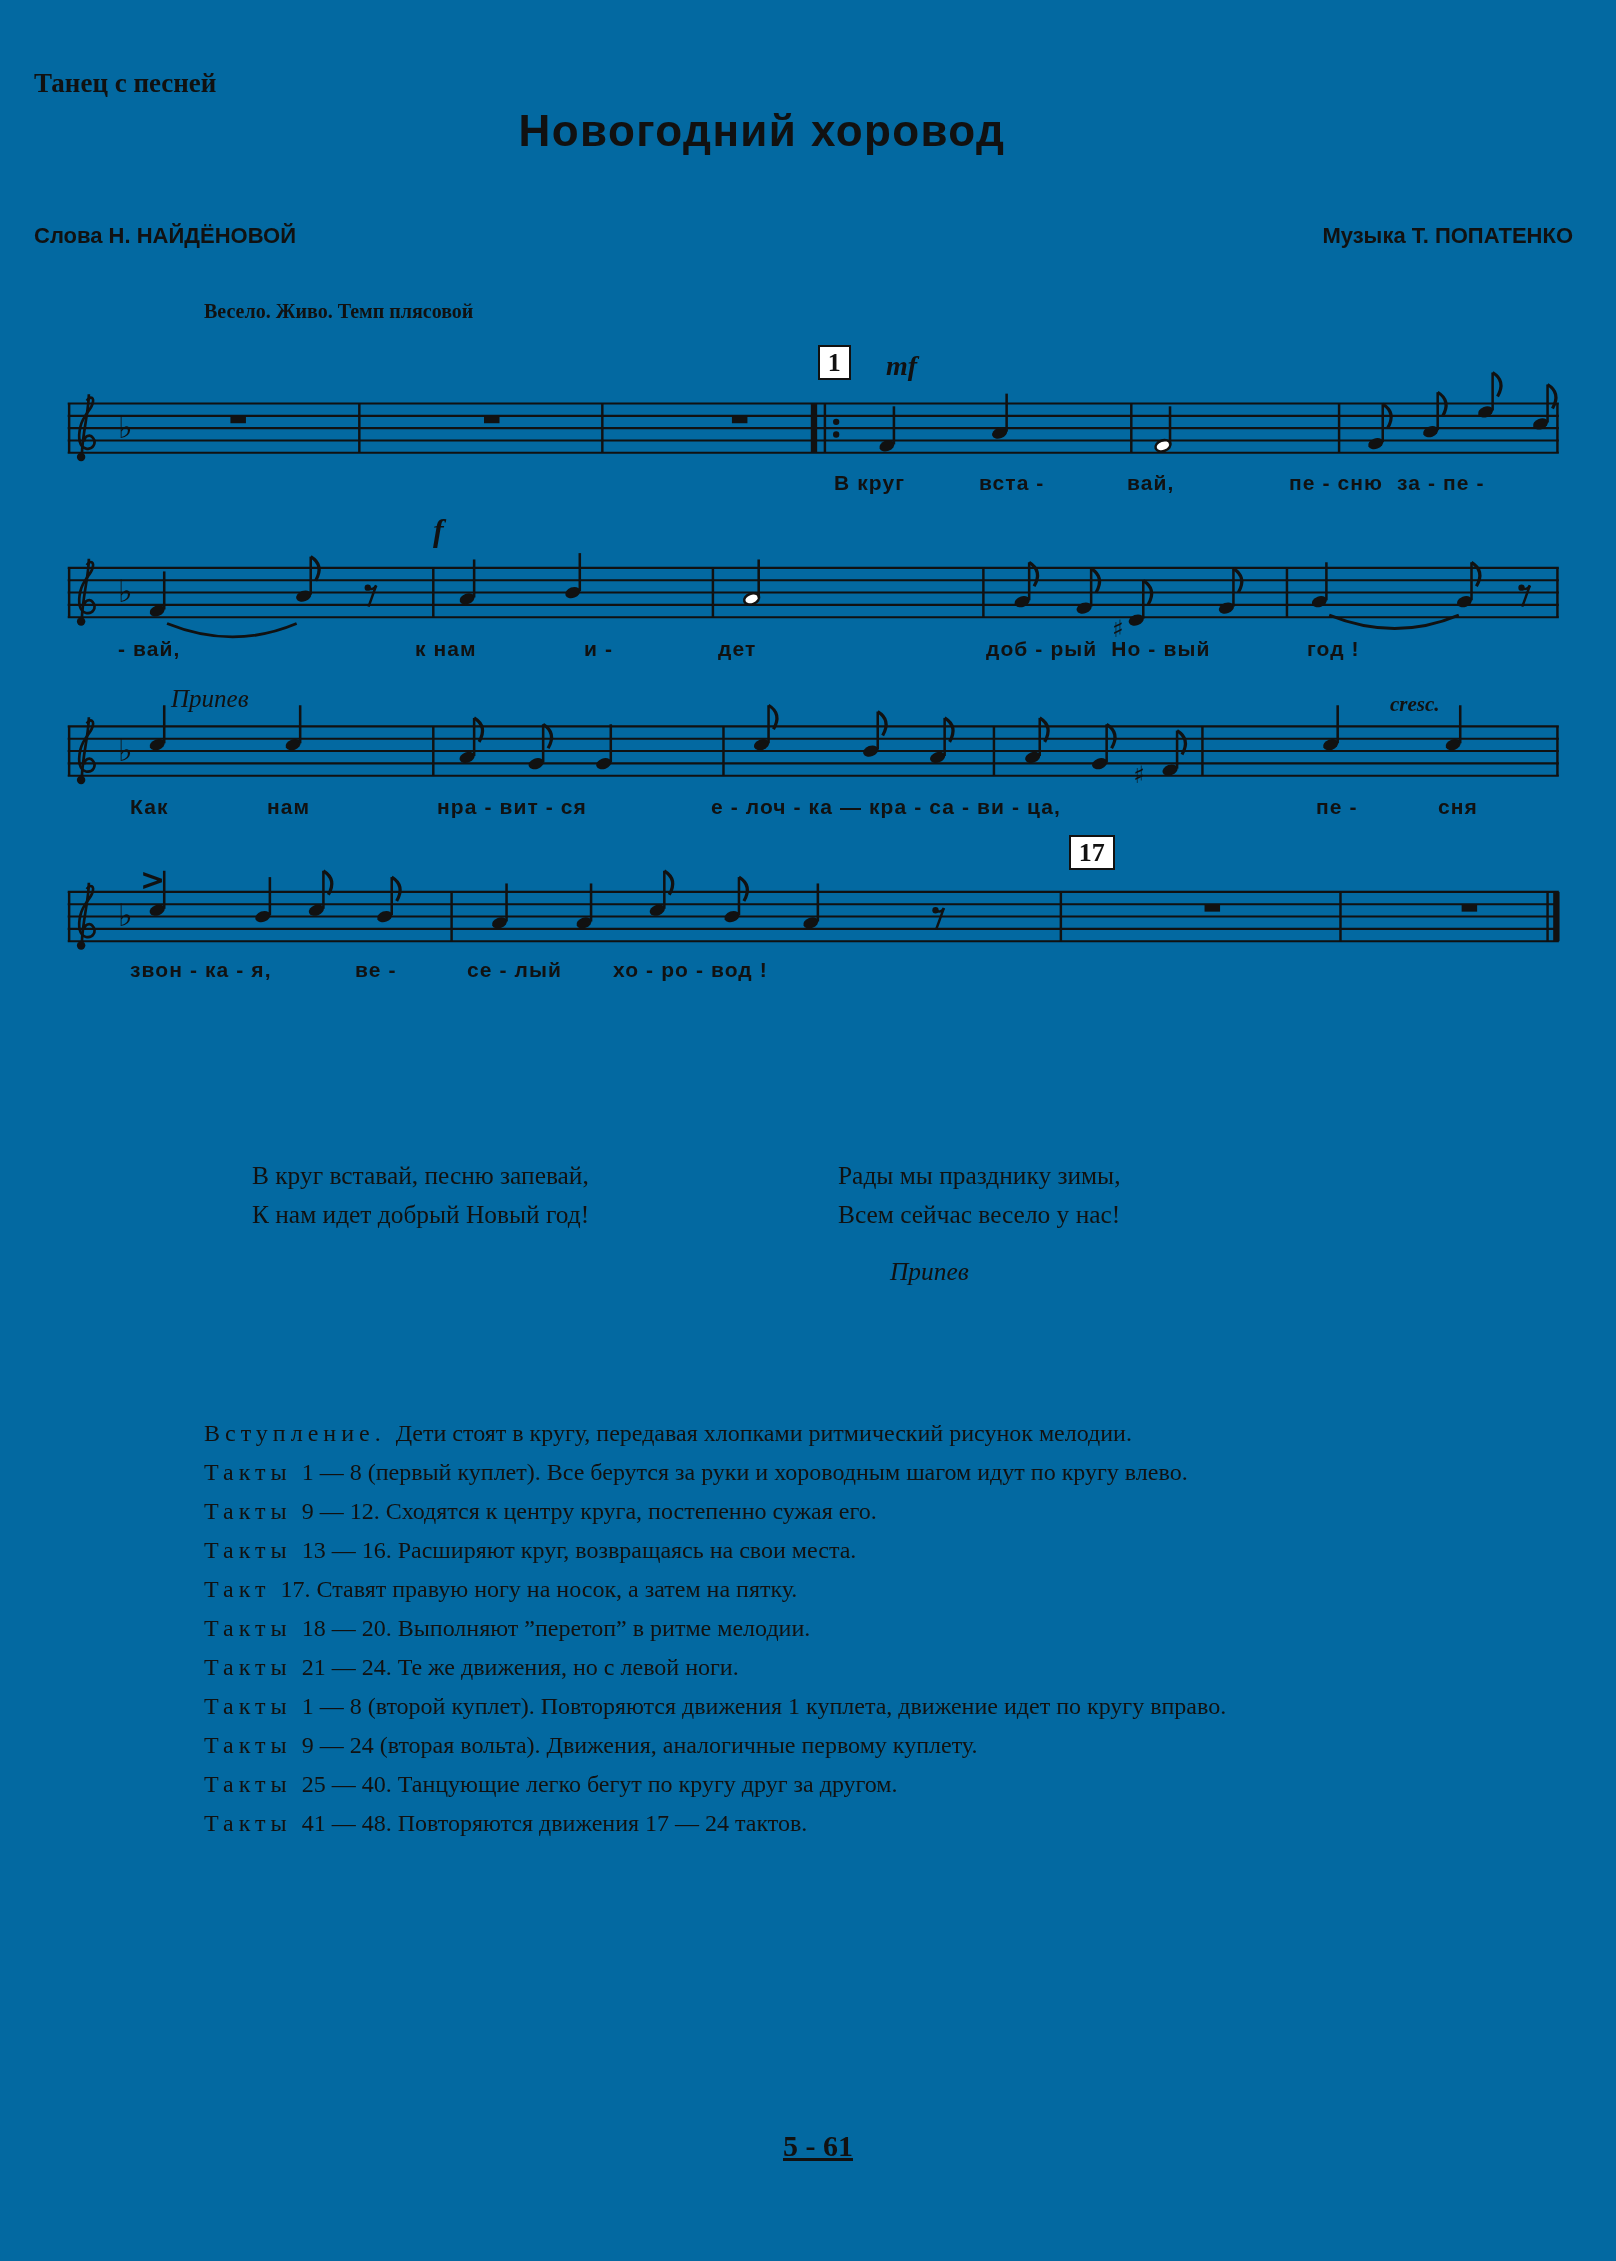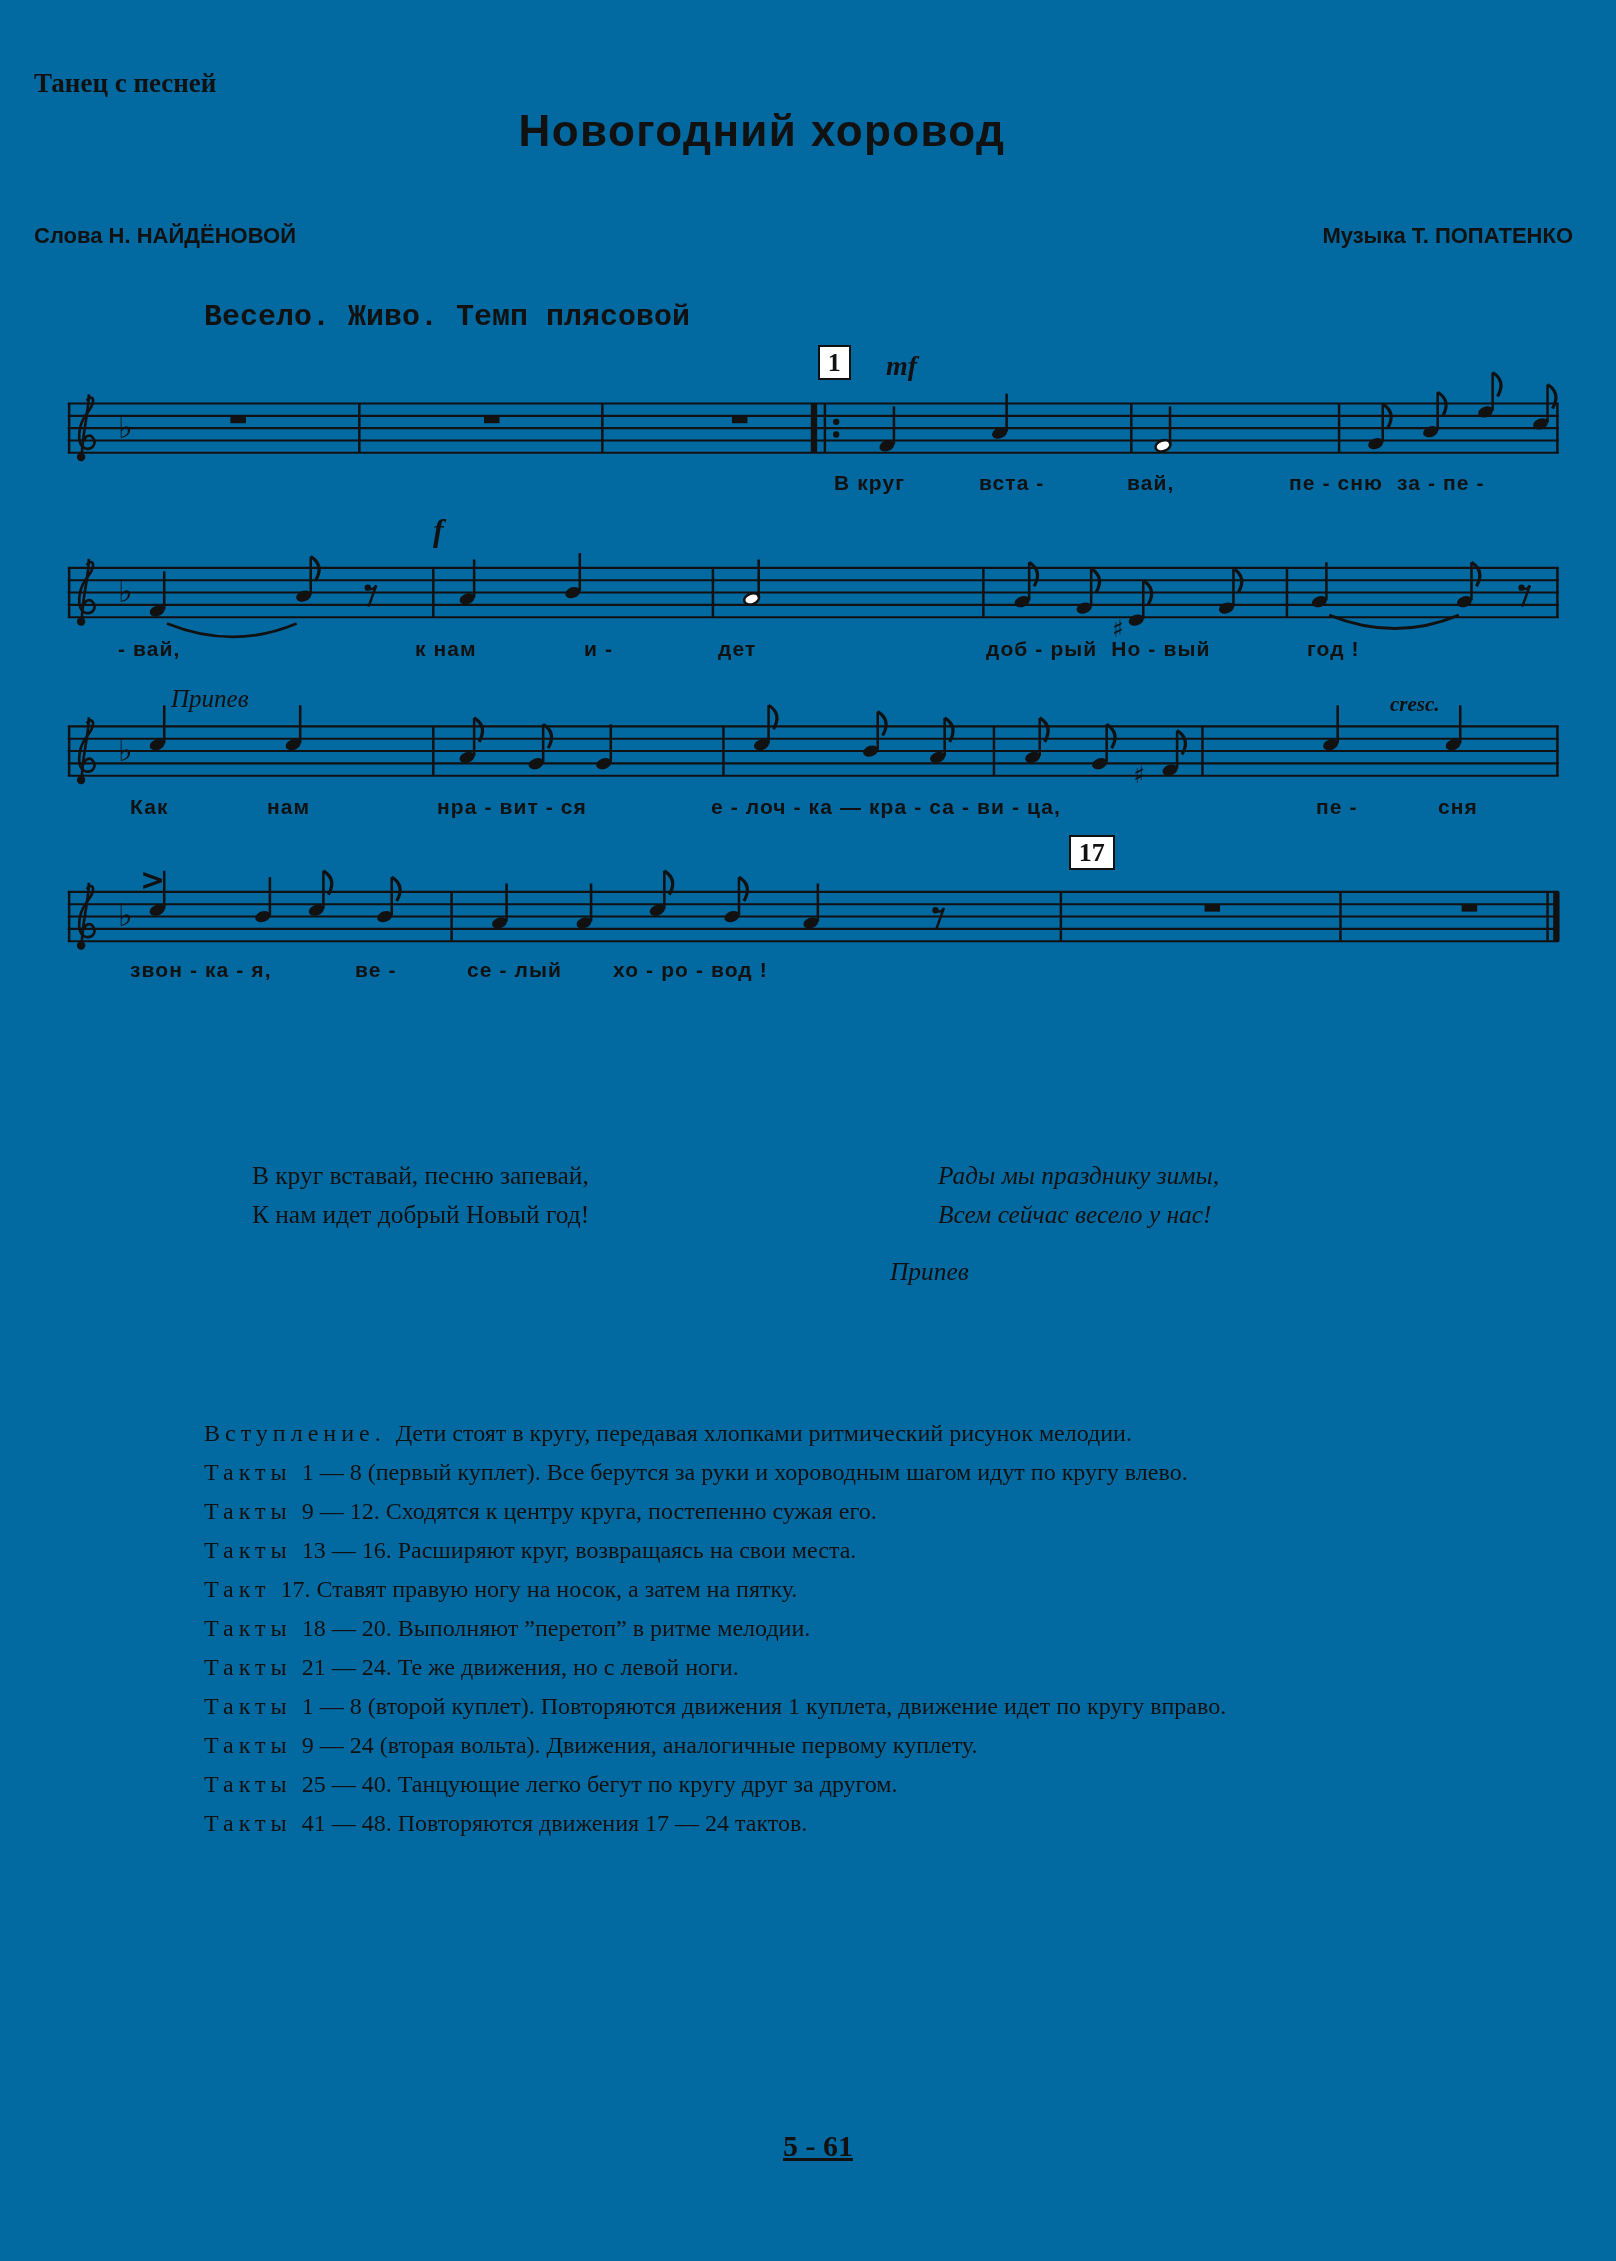--- a/index.html
+++ b/index.html
@@ -10,21 +10,21 @@
     margin:0 auto;
     font-family:"Liberation Serif",serif;
     color:#111;
     overflow:hidden;
     padding-left:8px;
   }
   .abs{position:absolute;}
   .genre{font-size:27px;font-weight:bold;font-family:"Liberation Serif",serif;}
   .title{font-size:44px;font-weight:bold;font-family:"Liberation Sans",sans-serif;letter-spacing:1.4px;transform:translateX(-50%);white-space:nowrap;}
   .credit{font-size:22px;font-weight:bold;font-family:"Liberation Sans",sans-serif;white-space:nowrap;}
-  .tempo{font-size:30px;font-weight:bold;font-family:Liberation Mono, monospace;}
+  .tempo{font-size:20px;font-weight:bold;font-family:Liberation Serif, serif;}
   .dyn{font-style:italic;font-weight:bold;font-family:"Liberation Serif",serif;}
   .mf{font-size:28px;}
   .f{font-size:32px;}
   .cresc{font-size:21px;font-style:italic;font-weight:bold;}
   .pripev-mark{font-size:25px;font-style:italic;}
   .accent{font-size:30px;font-weight:bold;font-family:"DejaVu Sans",sans-serif;}
   .rehearsal{
     border:2.1px solid #111;
     font-size:26px;font-weight:bold;
     padding:0.7px 7.8px;
@@ -263,21 +263,21 @@
   <span class="abs rehearsal" style="left:1069px;top:835px;">17</span>
   <span class="abs syl" style="left:130px;top:958px;">звон - ка - я,</span>
   <span class="abs syl" style="left:355px;top:958px;">ве -</span>
   <span class="abs syl" style="left:467px;top:958px;">се - лый</span>
   <span class="abs syl" style="left:613px;top:958px;">хо - ро - вод !</span>
 
   <div class="abs verse" style="left:252px;top:1156px;">
     <div>В круг вставай, песню запевай,</div>
     <div>К нам идет добрый Новый год!</div>
   </div>
-  <div class="abs verse" style="left:938px;top:1156px;font-style:italic;">
+  <div class="abs verse" style="left:838px;top:1156px;">
     <div>Рады мы празднику зимы,</div>
     <div>Всем сейчас весело у нас!</div>
   </div>
   <div class="abs verse it" style="left:890px;top:1252px;font-style:italic;">Припев</div>
 
   <div class="abs instructions" style="left:114px;top:1414px;">
     <p><span class="lead">Вступление.</span><span class="rest">Дети стоят в кругу, передавая хлопками ритмический рисунок мелодии.</span></p>
     <p><span class="lead">Такты</span><span class="rest">1 — 8 (первый куплет). Все берутся за руки и хороводным шагом идут по кругу влево.</span></p>
     <p><span class="lead">Такты</span><span class="rest">9 — 12. Сходятся к центру круга, постепенно сужая его.</span></p>
     <p><span class="lead">Такты</span><span class="rest">13 — 16. Расширяют круг, возвращаясь на свои места.</span></p>

